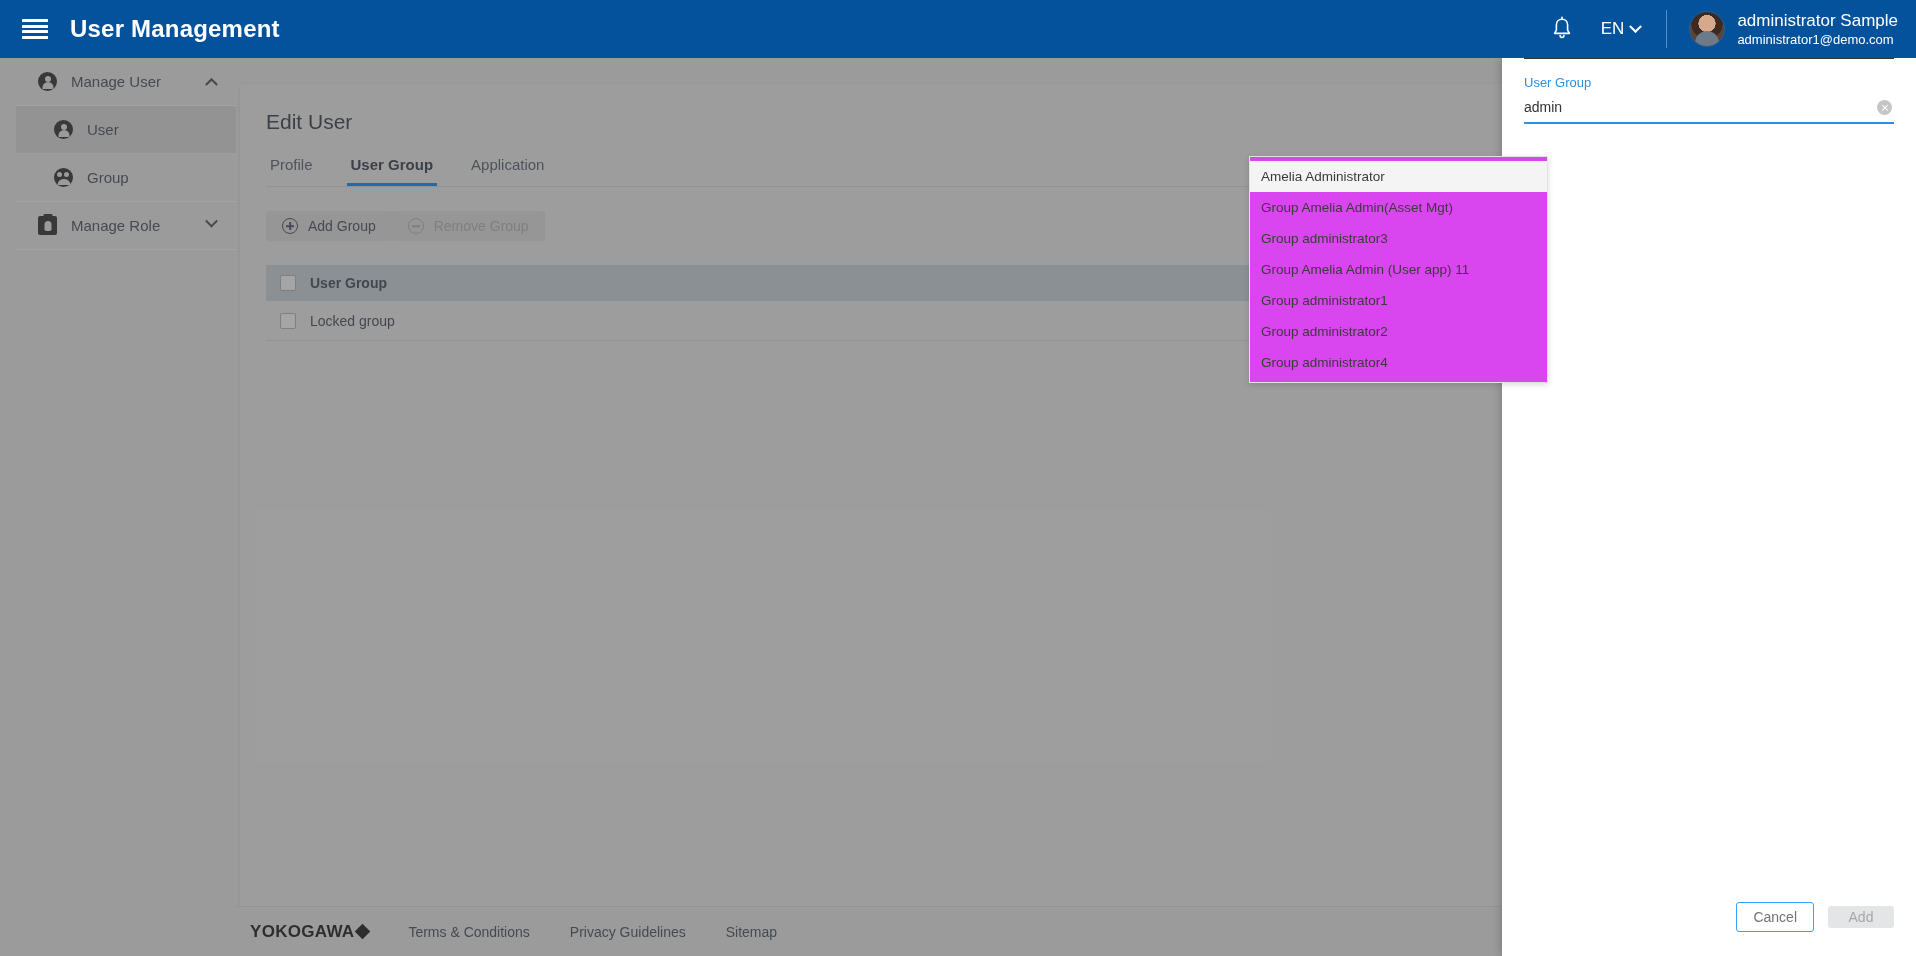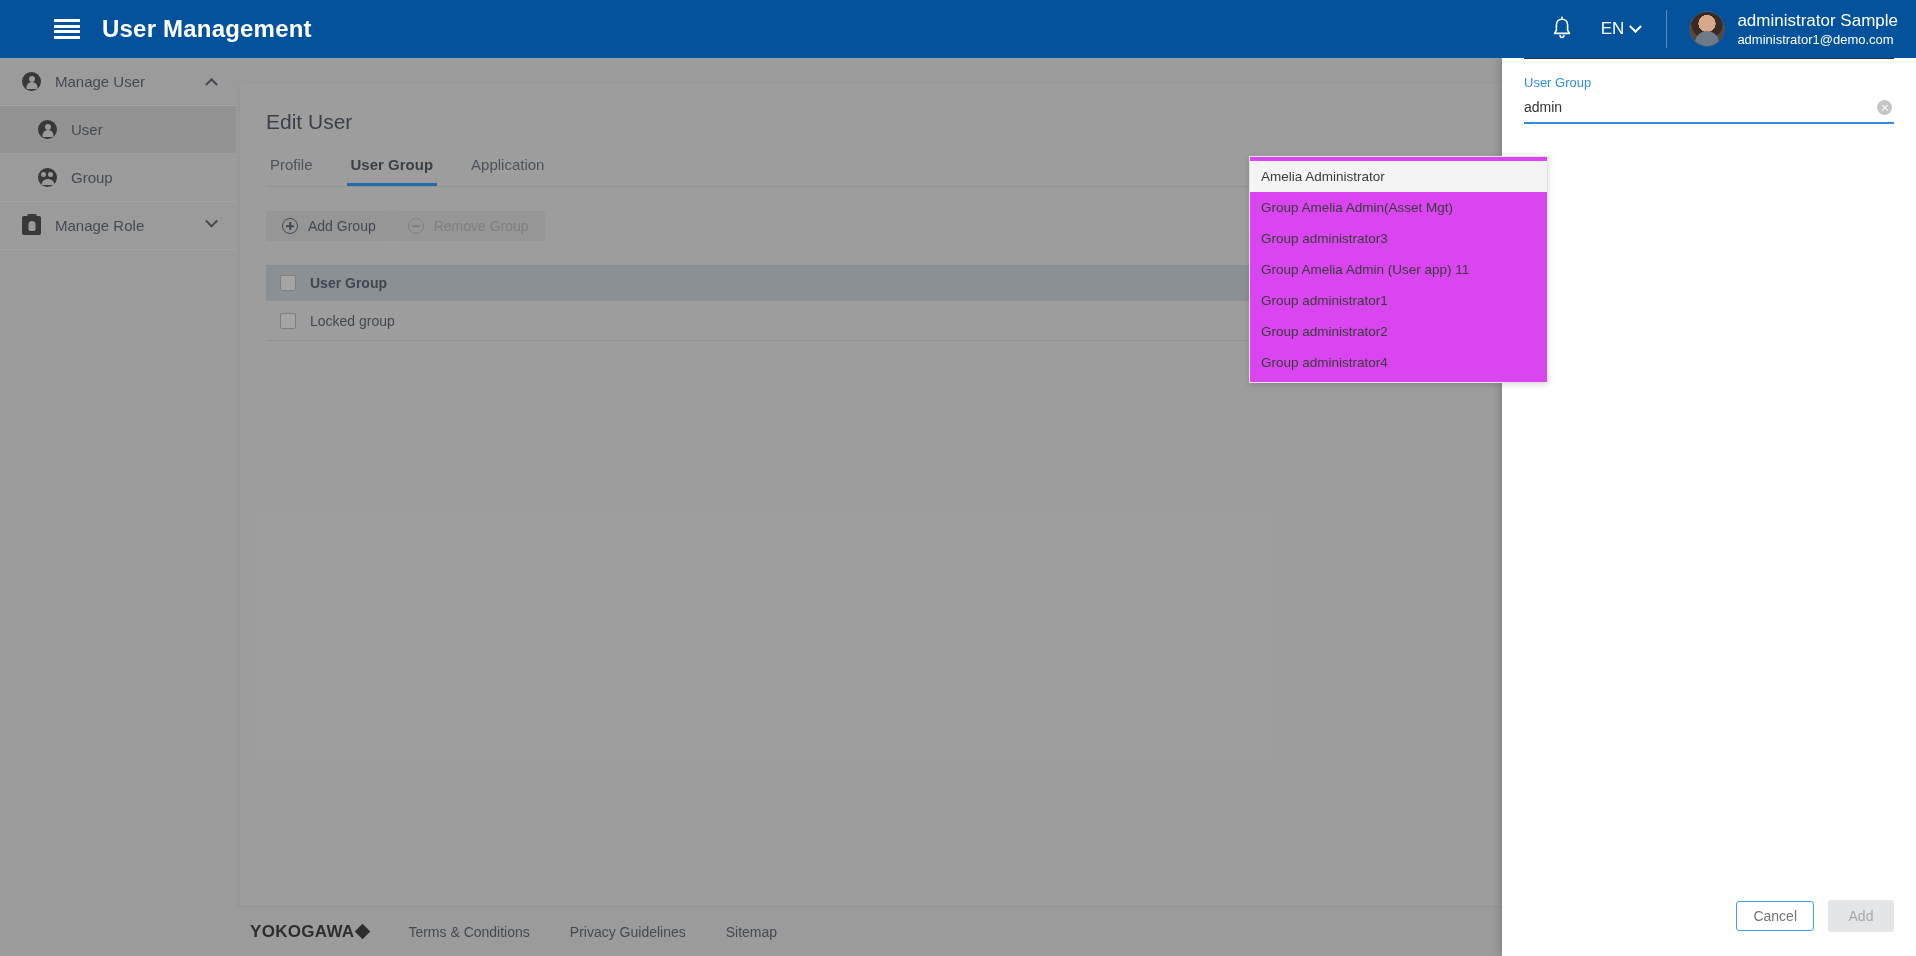--- a/index.html
+++ b/index.html
@@ -7,21 +7,21 @@
     width: 1916px; height: 956px;
     font-family: "Liberation Sans", sans-serif;
     background: #b4b4b4;
     overflow: hidden;
   }
   #root { position: relative; width: 1916px; height: 956px; }
 
   
   .appbar {
     position: absolute; left: 0; top: 0; width: 1916px; height: 58px;
-    background: #04529b; display: flex; align-items: center; z-index: 40; padding-left: 32px;
+    background: #04529b; display: flex; align-items: center; z-index: 40;
   }
   .hamburger {
     width: 26px; height: 20px; margin-left: 22px; margin-right: 22px;
     display: flex; flex-direction: column; justify-content: space-between;
     cursor: pointer;
   }
   .hamburger i { display:block; height: 3px; background: #fff; border-radius: .5px; }
   .app-title { color:#fff; font-size: 24px; font-weight: bold; letter-spacing: .2px; }
   .appbar-right {
     margin-left: auto; display: flex; align-items: center; height: 100%;
@@ -40,21 +40,21 @@
     content:""; position:absolute; left:50%; top:56%; width:24px; height:22px;
     transform: translateX(-50%); border-radius: 12px 12px 0 0; background:#6d7b88;
   }
   .user-meta { color:#fff; line-height:1.25; }
   .user-name { font-size: 17px; }
   .user-mail { font-size: 13px; }
 
   
   .sidebar {
     position:absolute; left:0; top:58px; width:236px; bottom:0;
-    background:#b4b4b4; z-index: 20;
+    background:#b4b4b4; z-index: 20; padding-left: 16px;
   }
   .nav-item {
     height: 48px; display:flex; align-items:center; gap:14px;
     padding-left: 22px; font-size: 15px; color:#3d4550; cursor:pointer;
     border-bottom: 1px solid rgba(255,255,255,.18); position: relative;
   }
   .nav-item.child { padding-left: 38px; }
   .nav-item.selected { background: #a9a9a9; }
   .nav-item .caret {
     margin-left:auto; margin-right: 20px; width:9px; height:9px;
@@ -158,21 +158,21 @@
   .drawer-actions {
     margin-top:auto; display:flex; justify-content:flex-end; align-items:center;
     gap: 14px; padding: 0 22px 24px 22px;
   }
   .btn-outline {
     min-width:66px; height:30px; padding:0 16px; background:#fff;
     border:1px solid #3ba1ee; color:#737373; border-radius:3px;
     font-size:14px; cursor:pointer; font-family:inherit;
   }
   .btn-disabled {
-    min-width:66px; height:32px; padding:0 16px; background:#e4e5e6;
+    min-width:66px; height:22px; padding:0 16px; background:#e4e5e6;
     border:none; color:#a6a9ac; border-radius:3px;
     font-size:14px; cursor:default; font-family:inherit;
   }
 </style>
 </head>
 <body>
 
 <div id="root">
 
   <div class="appbar">

